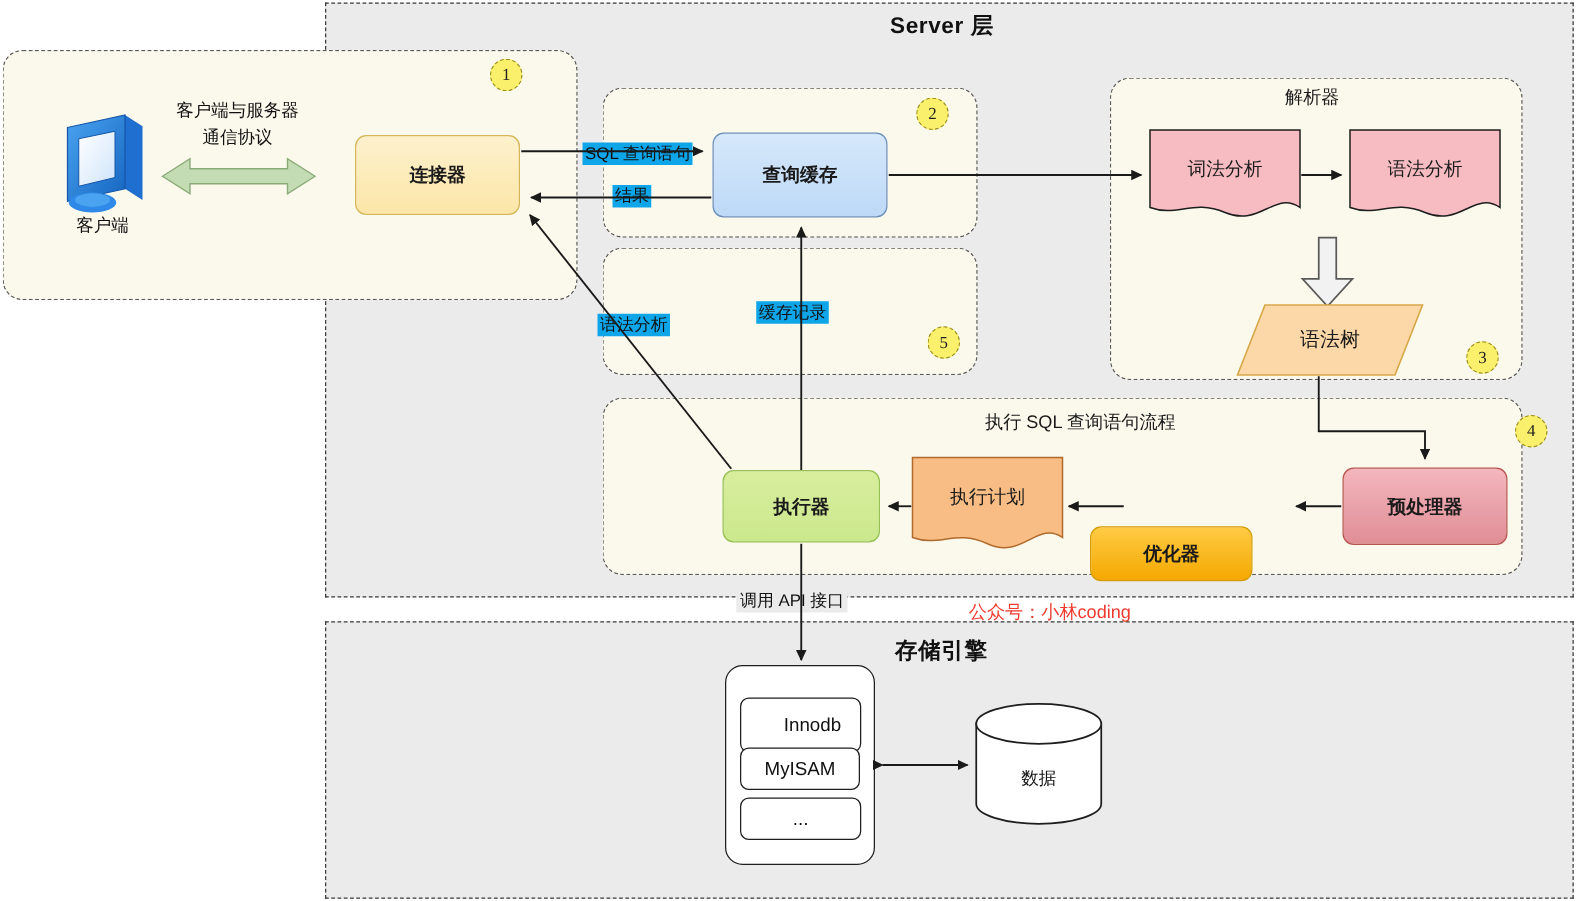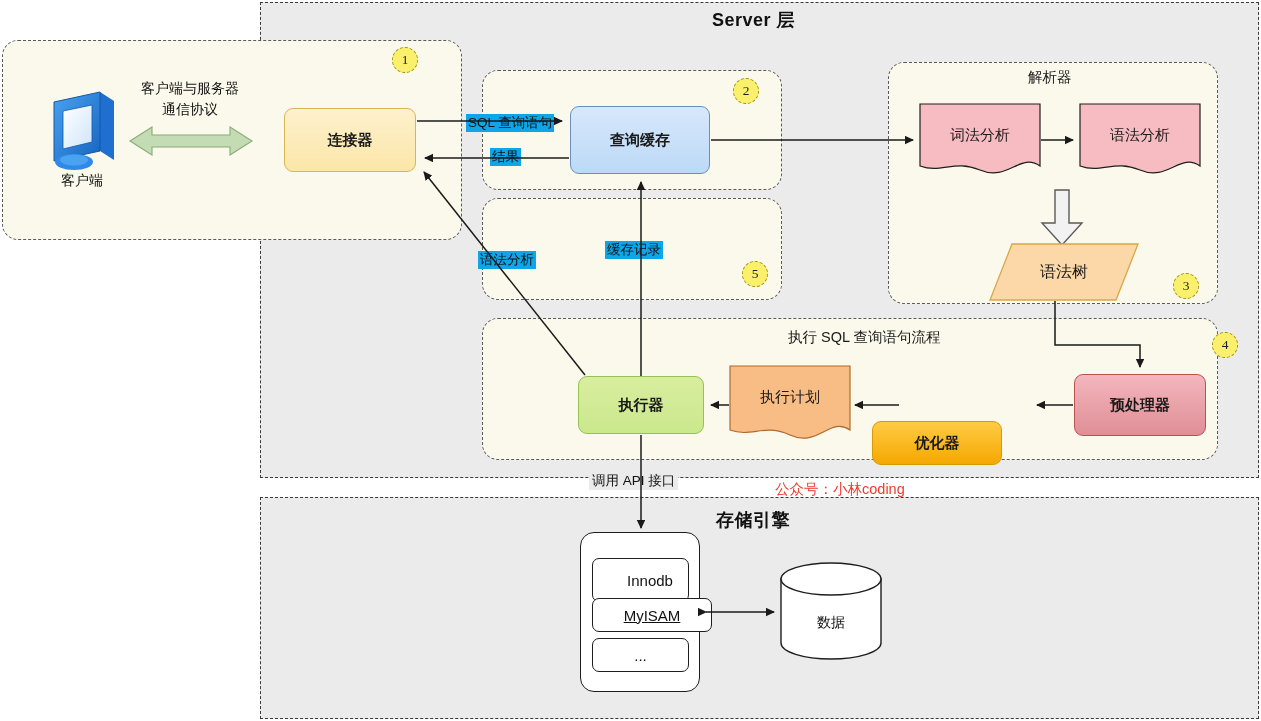--- a/index.html
+++ b/index.html
@@ -235,21 +235,21 @@
     </svg>
     <div class="lbl" style="top:22px;">执行计划</div>
   </div>
 
   <div class="node n-opt" style="left:872px; top:374px; width:130px; height:44px;margin-top:47px;">优化器</div>
 
   <div class="node n-pre" style="left:1074px; top:374px; width:132px; height:62px;">预处理器</div>
 
   <div class="wbox" style="left:580px; top:532px; width:120px; height:160px;"></div>
   <div class="wbox-sm" style="left:592px; top:558px; width:97px; height:44px;padding-left:19px;">Innodb</div>
-  <div class="wbox-sm" style="left:592px; top:598px; width:120px; height:34px;text-decoration:underline;">MyISAM</div>
+  <div class="wbox-sm" style="left:592px; top:598px; width:96px; height:34px;">MyISAM</div>
   <div class="wbox-sm" style="left:592px; top:638px; width:97px; height:34px;">...</div>
 
   <svg class="inline-shape" style="left:780px; top:563px; width:102px; height:96px;" viewBox="0 0 102 96">
     <path d="M1,16 L1,80 A50,16 0 0 0 101,80 L101,16 Z" fill="#ffffff" stroke="#1e1e1e" stroke-width="1.4"></path>
     <ellipse cx="51" cy="16" rx="50" ry="16" fill="#ffffff" stroke="#1e1e1e" stroke-width="1.4"></ellipse>
   </svg>
   <div class="caption" style="left:781px; top:612px; width:100px;">数据</div>
 
   <div class="elabel boxed" style="left:466px; top:114px;">SQL 查询语句</div>
   <div class="elabel boxed" style="left:490px; top:148px;">结果</div>

